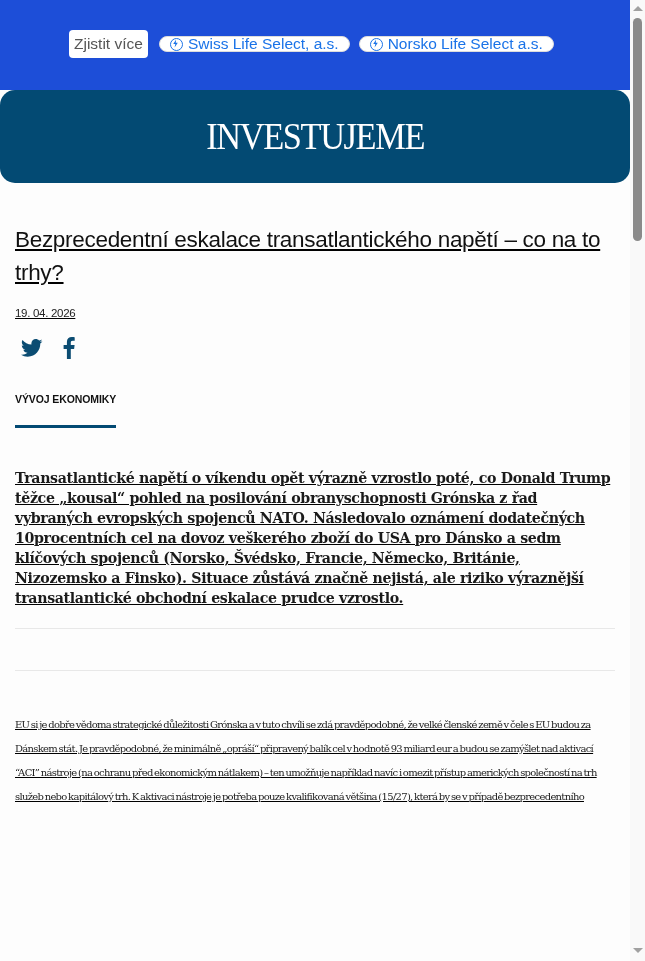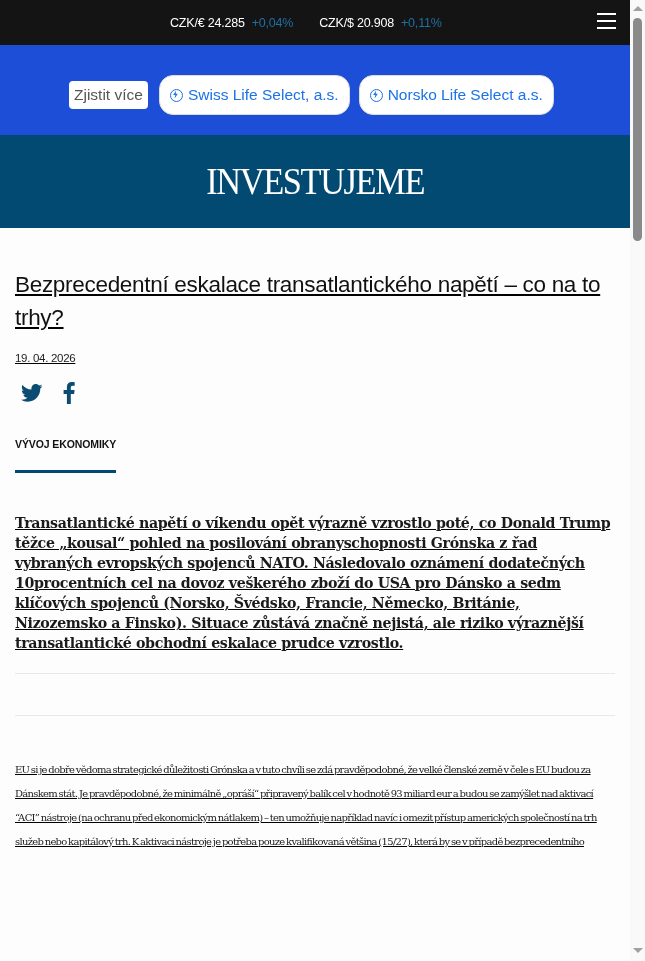--- a/index.html
+++ b/index.html
@@ -14,25 +14,25 @@
   .rate { display: flex; align-items: center; margin-right: 26px; }
   .rate .pair { color: #ffffff; font-weight: 500; }
   .rate .chg { color: #1f6fa3; margin-left: 7px; }
   .menu-btn { position: absolute; left: 597px; top: 13px; width: 19px; height: 18px; cursor: pointer; }
   .menu-btn span { display: block; height: 2px; background: #fff; margin-bottom: 5px; }
 
   
   .adstrip { height: 90px; background: #1d4ed8; position: relative; }
   .adrow-wrap { position: absolute; left: 69px; top: 30px; display: flex; align-items: center; }
   .zj { background: #ffffff; border-radius: 4px; color: #555; font-size: 15.5px; padding: 4px 5px; height: 28px; line-height: 20px; margin-right: 11px; }
-  .pill { display: flex; align-items: center; background: #fff; border: 1px solid #dcdcdc; border-radius: 14px; height: 40px; padding: 0 10px 0 10px; margin-right: 9px; color: #1a73e8; font-size: 15.5px; cursor: pointer; }
+  .pill { display: flex; align-items: center; background: #fff; border: 1px solid #dcdcdc; border-radius: 14px; height: 16px; padding: 0 10px 0 10px; margin-right: 9px; color: #1a73e8; font-size: 15.5px; cursor: pointer; }
   .pill .bolt { width: 13px; height: 13px; border: 1.6px solid #1a73e8; border-radius: 50%; margin-right: 5px; position: relative; font-size: 8px; line-height: 10px; text-align: center; font-weight: bold; }
 
   
-  .brand { height: 93px; background: #034a73; display: flex; align-items: center; justify-content: center; }
+  .brand { height: 93px; background: #034a73; display: flex; align-items: center; justify-content: center; border-radius: 15px; }
   .brand .logo { color: #fff; font-family: "Liberation Serif", "DejaVu Serif", serif; font-size: 37px; letter-spacing: -1.5px; transform: scaleX(0.93); font-weight: normal; }
 
   
   .article { padding: 0 15px; text-decoration: underline; }
   .title { margin-top: 40px; font-size: 22.5px; line-height: 33px; color: #111; font-weight: normal; letter-spacing: -0.3px; }
   .date { margin-top: 18px; font-size: 11.5px; color: #222; letter-spacing: -0.3px; }
   .social { margin-top: 16px; display: flex; align-items: center; height: 26px; }
   .social .ic { cursor: pointer; margin-right: 20px; display: flex; align-items: center; }
   .category { margin-top: 32px; display: inline-block; font-size: 10.5px; font-weight: bold; color: #111; letter-spacing: -0.1px; padding-bottom: 20px; border-bottom: 3px solid #034a73; }
   .lead { margin-top: 40px; font-family: "DejaVu Serif", "Liberation Serif", serif; font-weight: bold; font-size: 14.2px; line-height: 20px; color: #1a1a1a; letter-spacing: -0.35px; }
@@ -44,37 +44,20 @@
   .scrollbar { position: absolute; left: 630px; top: 0; width: 15px; height: 961px; background: #f9f9f9; }
   .scroll-up { position: absolute; left: 3px; top: 6px; width: 0; height: 0; border-left: 5px solid transparent; border-right: 5px solid transparent; border-bottom: 5px solid #a0a0a0; cursor: pointer; }
   .scroll-down { position: absolute; left: 3px; top: 948px; width: 0; height: 0; border-left: 5px solid transparent; border-right: 5px solid transparent; border-top: 5px solid #a0a0a0; cursor: pointer; }
   .scroll-thumb { position: absolute; left: 3px; top: 18px; width: 9px; height: 223px; background: #8a8a8a; border-radius: 5px; cursor: pointer; }
 </style>
 </head>
 <body>
 
 <div class="page">
 
-  <div class="topbar">
-    <div class="rates">
-      <div class="rate">
-        <span class="pair">CZK/€ 24.285</span>
-        <span class="chg">+0,04%</span>
-      </div>
-      <div class="rate">
-        <span class="pair">CZK/$ 20.908</span>
-        <span class="chg">+0,11%</span>
-      </div>
-    </div>
-    <div class="menu-btn">
-      <span></span>
-        <span></span>
-        <span></span>
-    </div>
-  </div>
 
   <div class="adstrip">
     <div class="adrow-wrap">
       <div class="zj">Zjistit více</div>
       <div class="pill">
         <span class="bolt">
           <svg width="13" height="13" viewBox="0 0 13 13" style="position:absolute;left:-1.6px;top:-1.6px">
               <path d="M7.2 2.6 L4.2 7 L6.3 7 L5.6 10.4 L8.8 5.8 L6.7 5.8 Z" fill="#1a73e8"></path>
             </svg>
         </span>

